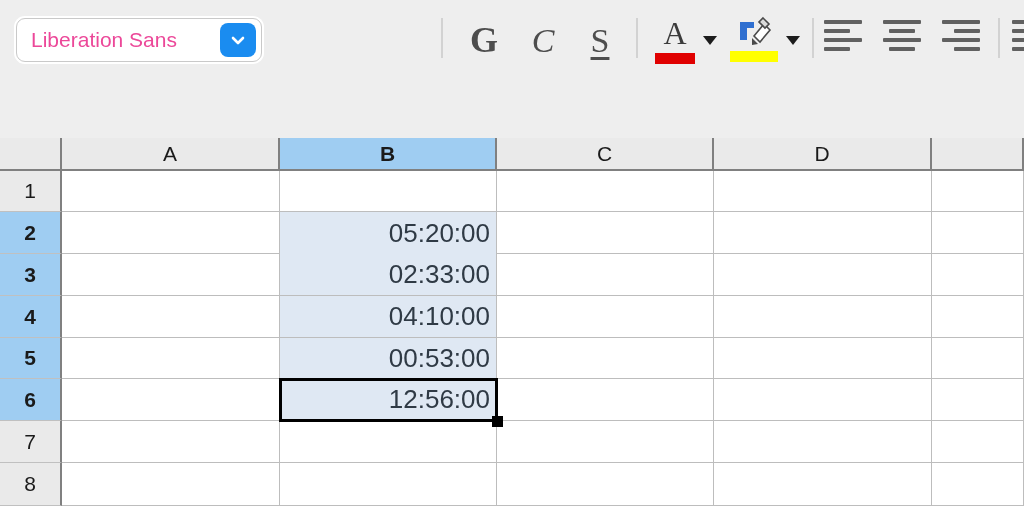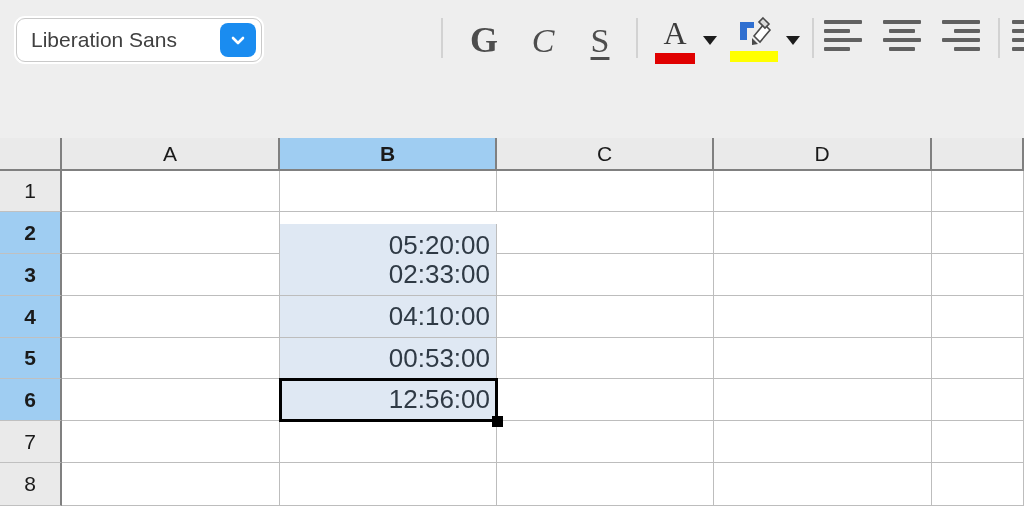--- a/index.html
+++ b/index.html
@@ -25,21 +25,21 @@
     border: 1px solid #c9c9c9;
     border-radius: 9px;
     height: 44px;
     display: flex; align-items: center;
     padding: 0 5px 0 0;
     box-shadow: 0 0 0 2px #ffffff;
   }
   .combo .combo-text {
     flex: 1;
     font-size: 21px;
-    color: #404040;
+    color: #ec4899;
     padding-left: 14px;
     white-space: nowrap; overflow: hidden;
   }
   .combo-btn {
     width: 36px; height: 34px;
     background: #1a8cf0;
     border-radius: 8px;
     display: flex; align-items: center; justify-content: center;
     flex: 0 0 36px;
   }
@@ -283,21 +283,21 @@
 </div>
 
 <div id="grid-area">
   <div id="cells-layer">
       <div class="cell align-right" style="left: 62px; width: 218px; top: 33px; height: 41px;"></div>
       <div class="cell align-right" style="left: 280px; width: 217px; top: 33px; height: 41px;"></div>
       <div class="cell align-right" style="left: 497px; width: 217px; top: 33px; height: 41px;"></div>
       <div class="cell align-right" style="left: 714px; width: 218px; top: 33px; height: 41px;"></div>
       <div class="cell align-right" style="left: 932px; width: 92px; top: 33px; height: 41px;"></div>
       <div class="cell align-right" style="left: 62px; width: 218px; top: 74px; height: 42px;"></div>
-      <div class="cell align-right sel" style="left: 280px; width: 217px; top: 86px; height: 43px;">05:20:00</div>
+      <div class="cell align-right sel" style="left: 280px; width: 217px; top: 74px; height: 43px;">05:20:00</div>
       <div class="cell align-right" style="left: 497px; width: 217px; top: 74px; height: 42px;"></div>
       <div class="cell align-right" style="left: 714px; width: 218px; top: 74px; height: 42px;"></div>
       <div class="cell align-right" style="left: 932px; width: 92px; top: 74px; height: 42px;"></div>
       <div class="cell align-right" style="left: 62px; width: 218px; top: 116px; height: 42px;"></div>
       <div class="cell align-right sel" style="left: 280px; width: 217px; top: 116px; height: 42px;">02:33:00</div>
       <div class="cell align-right" style="left: 497px; width: 217px; top: 116px; height: 42px;"></div>
       <div class="cell align-right" style="left: 714px; width: 218px; top: 116px; height: 42px;"></div>
       <div class="cell align-right" style="left: 932px; width: 92px; top: 116px; height: 42px;"></div>
       <div class="cell align-right" style="left: 62px; width: 218px; top: 158px; height: 42px;"></div>
       <div class="cell align-right sel" style="left: 280px; width: 217px; top: 158px; height: 42px;">04:10:00</div>

